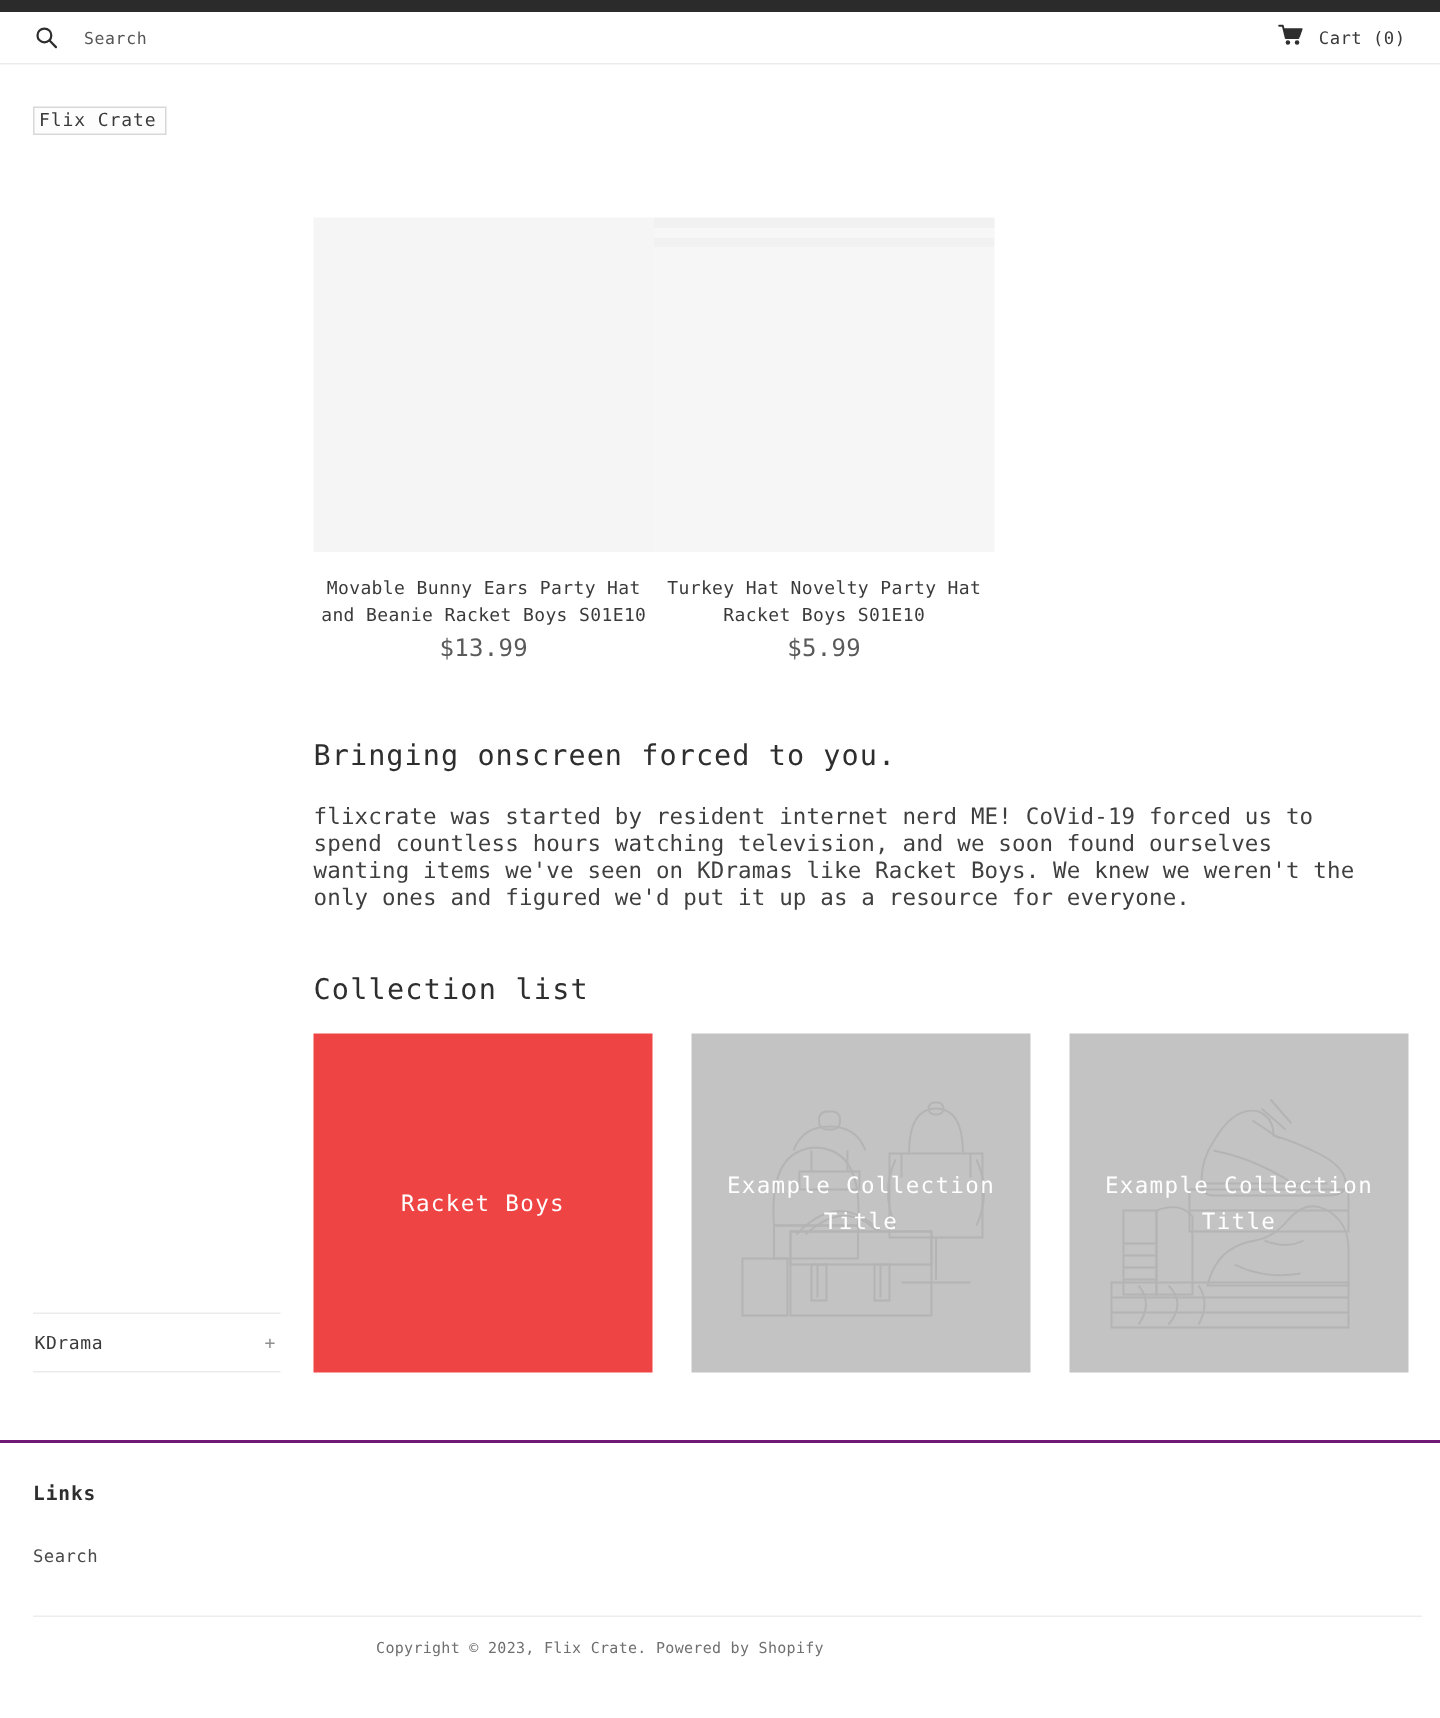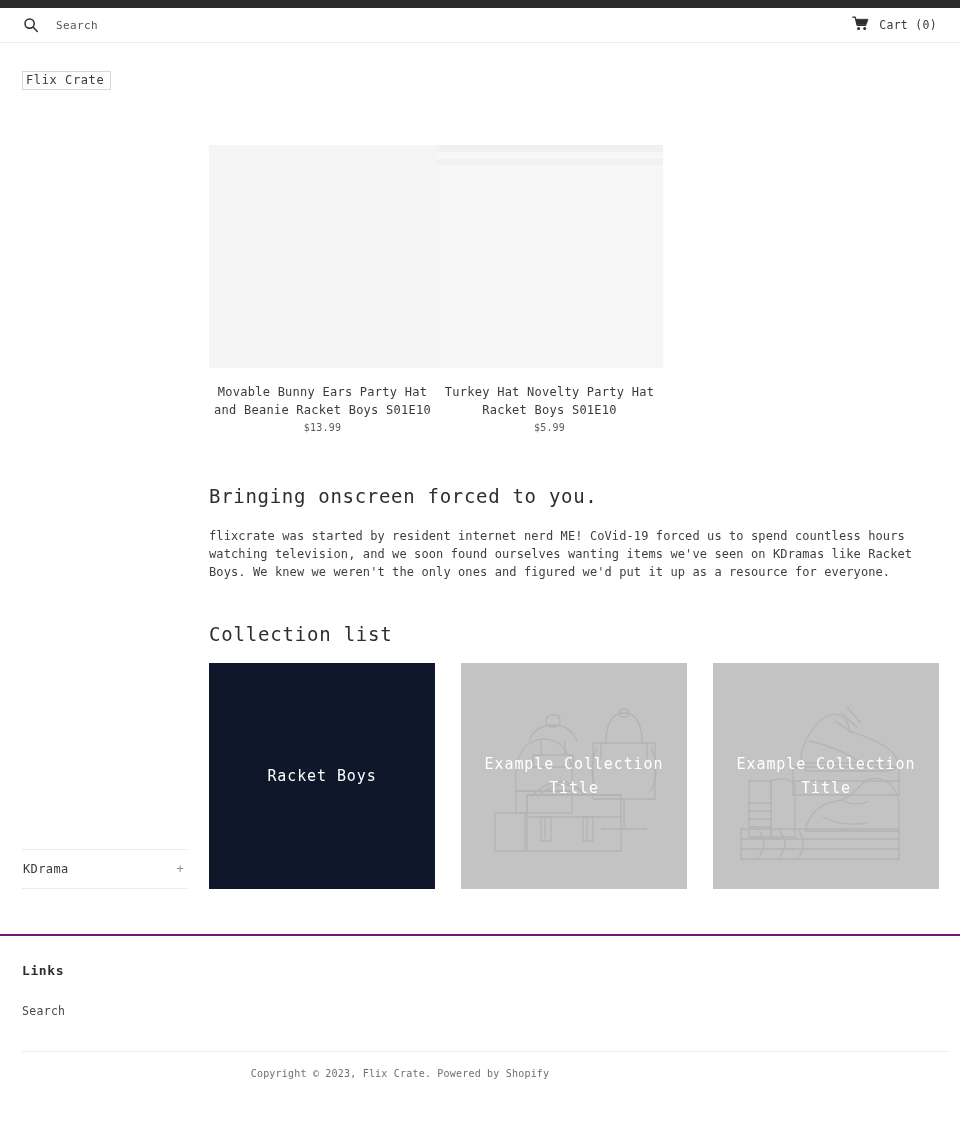--- a/index.html
+++ b/index.html
@@ -148,37 +148,37 @@
   .product-title {
     margin-top: 15px;
     font-size: 12px;
     line-height: 18px;
     letter-spacing: 0.25px;
     text-align: center;
     color: #3a3a3a;
   }
   .product-price {
     margin-top: 3px;
-    font-size: 10px;
+    font-size: 16px;
     letter-spacing: 0.2px;
     text-align: center;
     color: #5a5a5a;
   }
 
   
   .richtext-wrap { margin-top: 52px; }
   h2.rich-title {
     font-size: 19px;
     font-weight: 400;
     letter-spacing: 0.7px;
     color: #2e2e2e;
     margin: 0 0 20px 0;
   }
   .rich-body {
-    font-size: 12px;
+    font-size: 15px;
     line-height: 18px;
     letter-spacing: 0.1px;
     color: #3f3f3f;
     max-width: 712px;
   }
 
   
   .collection-wrap { margin-top: 42px; }
   h2.collection-title {
     font-size: 19px;
@@ -311,21 +311,21 @@
 
     <div class="richtext-wrap">
       <h2 class="rich-title">Bringing onscreen forced to you.</h2>
       <p class="rich-body">flixcrate was started by resident internet nerd ME! CoVid-19 forced us to spend countless hours watching television, and we soon found ourselves wanting items we've seen on KDramas like Racket Boys. We knew we weren't the only ones and figured we'd put it up as a resource for everyone.</p>
     </div>
 
     <div class="collection-wrap">
       <h2 class="collection-title">Collection list</h2>
       <div class="collection-grid">
 
-        <div class="collection-card" style="background:#0f172a">
+        <div class="collection-card" style="background:#ef4444">
           <div class="label">Racket Boys</div>
         </div>
 
         <div class="collection-card" style="background:#c3c3c3">
           <svg class="art" viewBox="0 0 226 226">
             <g fill="none" stroke="#b4b4b4" stroke-width="1.3">
 
               <path d="M55 128 q-3 -42 18 -50 q10 -4 20 0 q21 8 18 50 z"></path>
               <path d="M68 78 q6 -16 24 -16 q18 0 24 16"></path>
               <rect x="85" y="52" width="14" height="12" rx="5"></rect>

